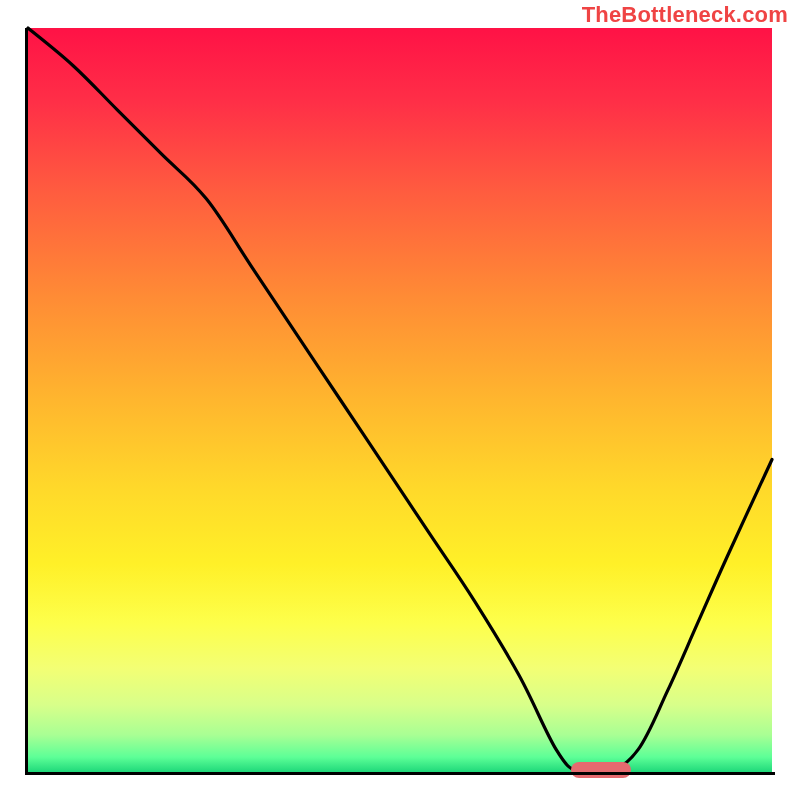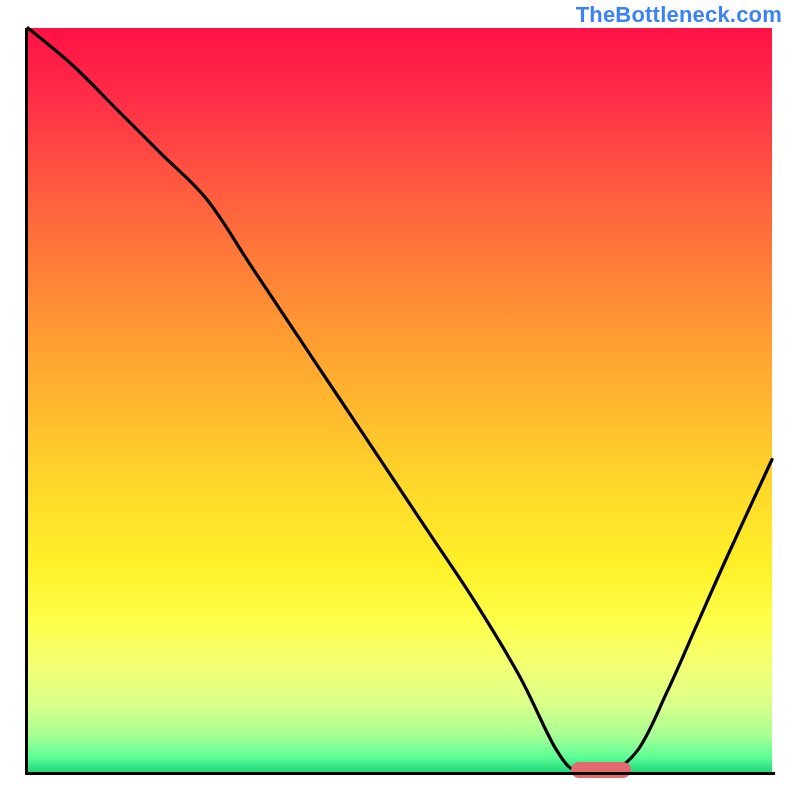--- a/index.html
+++ b/index.html
@@ -11,24 +11,24 @@
     font-family: Arial, Helvetica, sans-serif;
   }
   .container {
     position: relative;
     width: 800px;
     height: 800px;
   }
   .watermark {
     position: absolute;
     top: 2px;
-    right: 18px;
+    right: 12px;
     font-size: 22px;
     font-weight: 600;
-    color: #3b82f6;
+    color: #ef4444;
     letter-spacing: 0.2px;
   }
   .plot-area {
     position: absolute;
     left: 28px;
     top: 28px;
     width: 744px;
     height: 744px;
   }
   .gradient {

